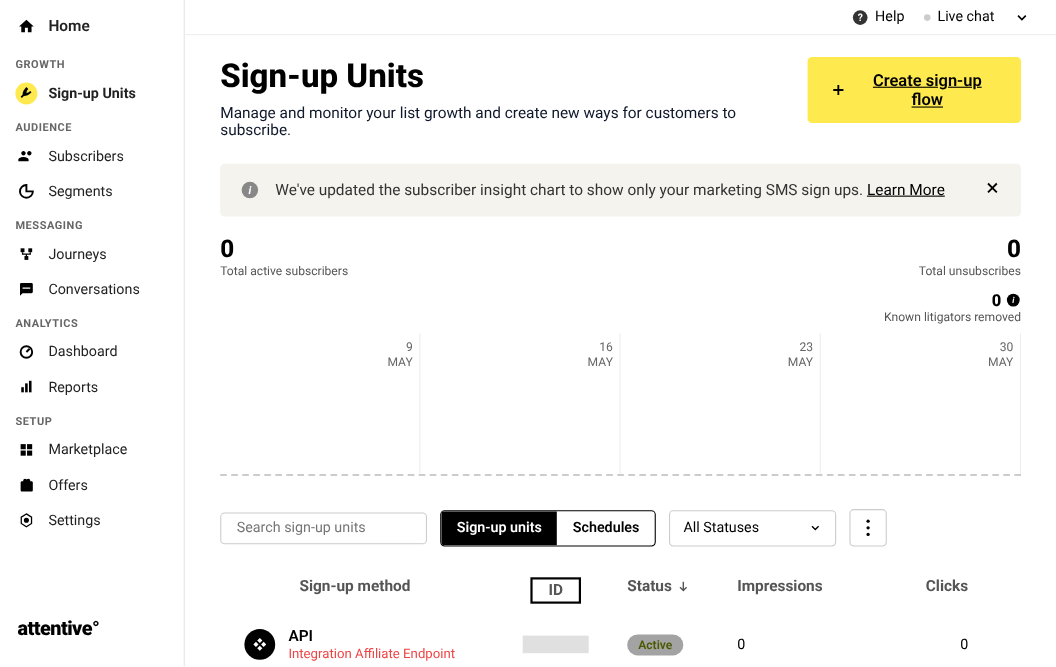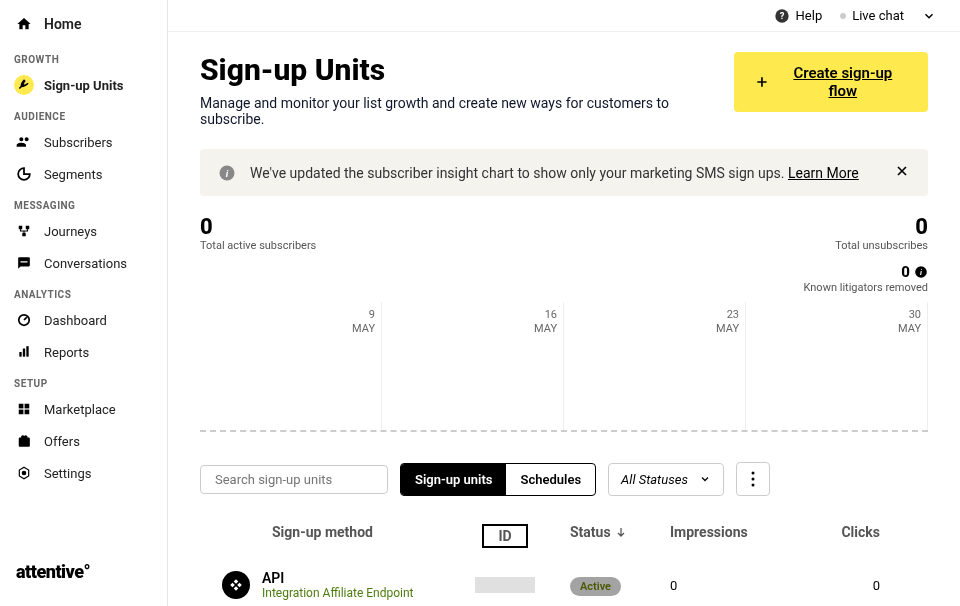--- a/index.html
+++ b/index.html
@@ -256,23 +256,22 @@
       color: #fff;
     }
     .status-select {
       display: flex;
       align-items: center;
       justify-content: space-between;
       border: 1px solid #ccc;
       border-radius: 4px;
       padding: 8px 12px;
       font-size: 13px;
-      width: 116px;
-      cursor: pointer;
-      font-style: italic;
+      width: 152px;
+      cursor: pointer;
     }
     .icon-btn {
       border: 1px solid #ccc;
       border-radius: 4px;
       width: 34px;
       height: 34px;
       display: flex;
       align-items: center;
       justify-content: center;
       cursor: pointer;
@@ -319,21 +318,21 @@
       align-items: center;
       justify-content: center;
       flex-shrink: 0;
     }
     .api-icon svg { fill: #fff; }
     .method-title {
       font-weight: 600;
       font-size: 14px;
     }
     .method-sub {
-      color: #4d7c0f;
+      color: #ef4444;
       font-size: 12px;
     }
     .row-id {
       flex: 0 0 90px;
       display: flex;
       justify-content: center;
     }
     .id-redact {
       width: 60px;
       height: 16px;

